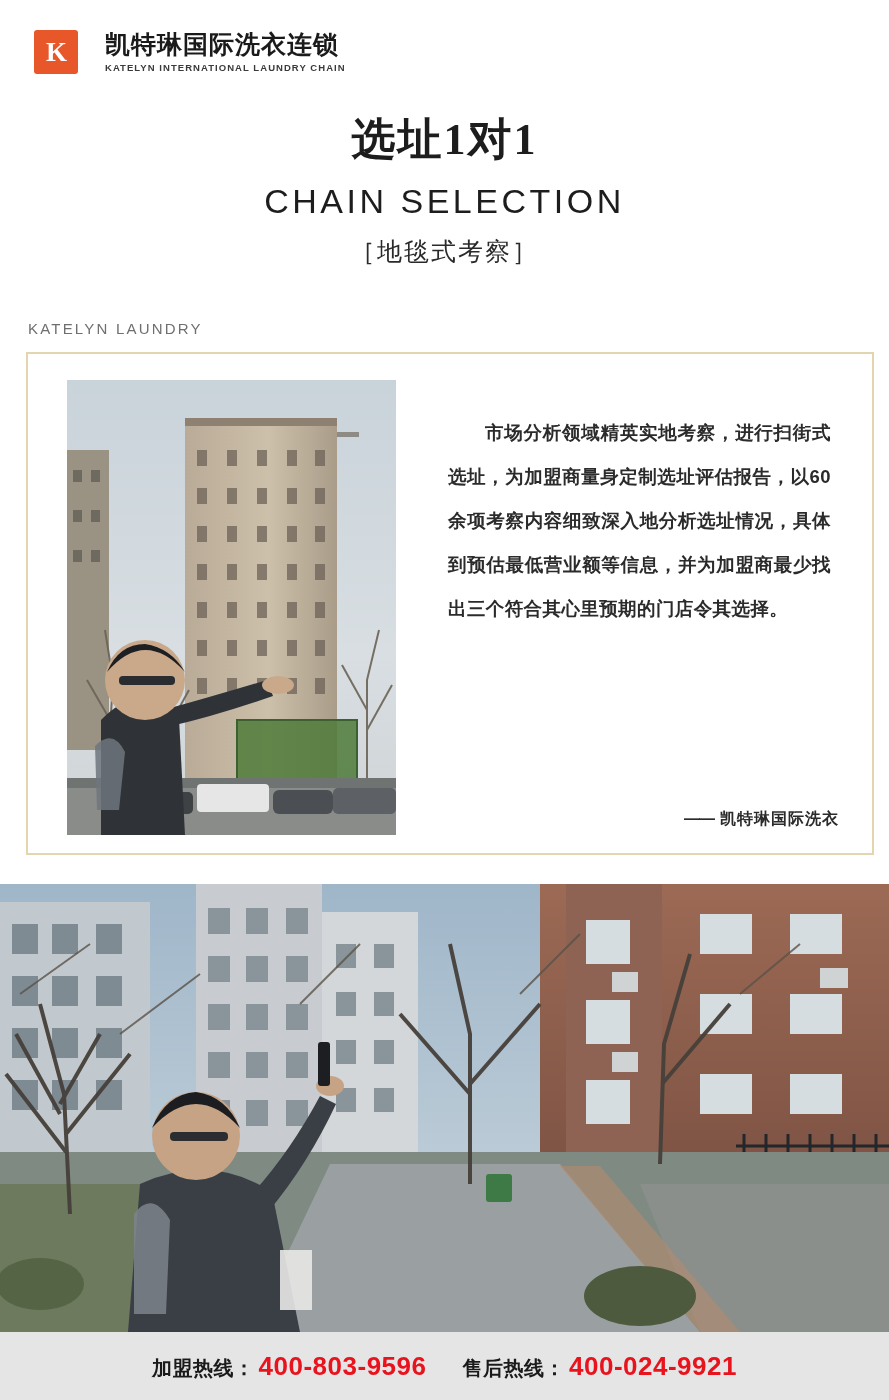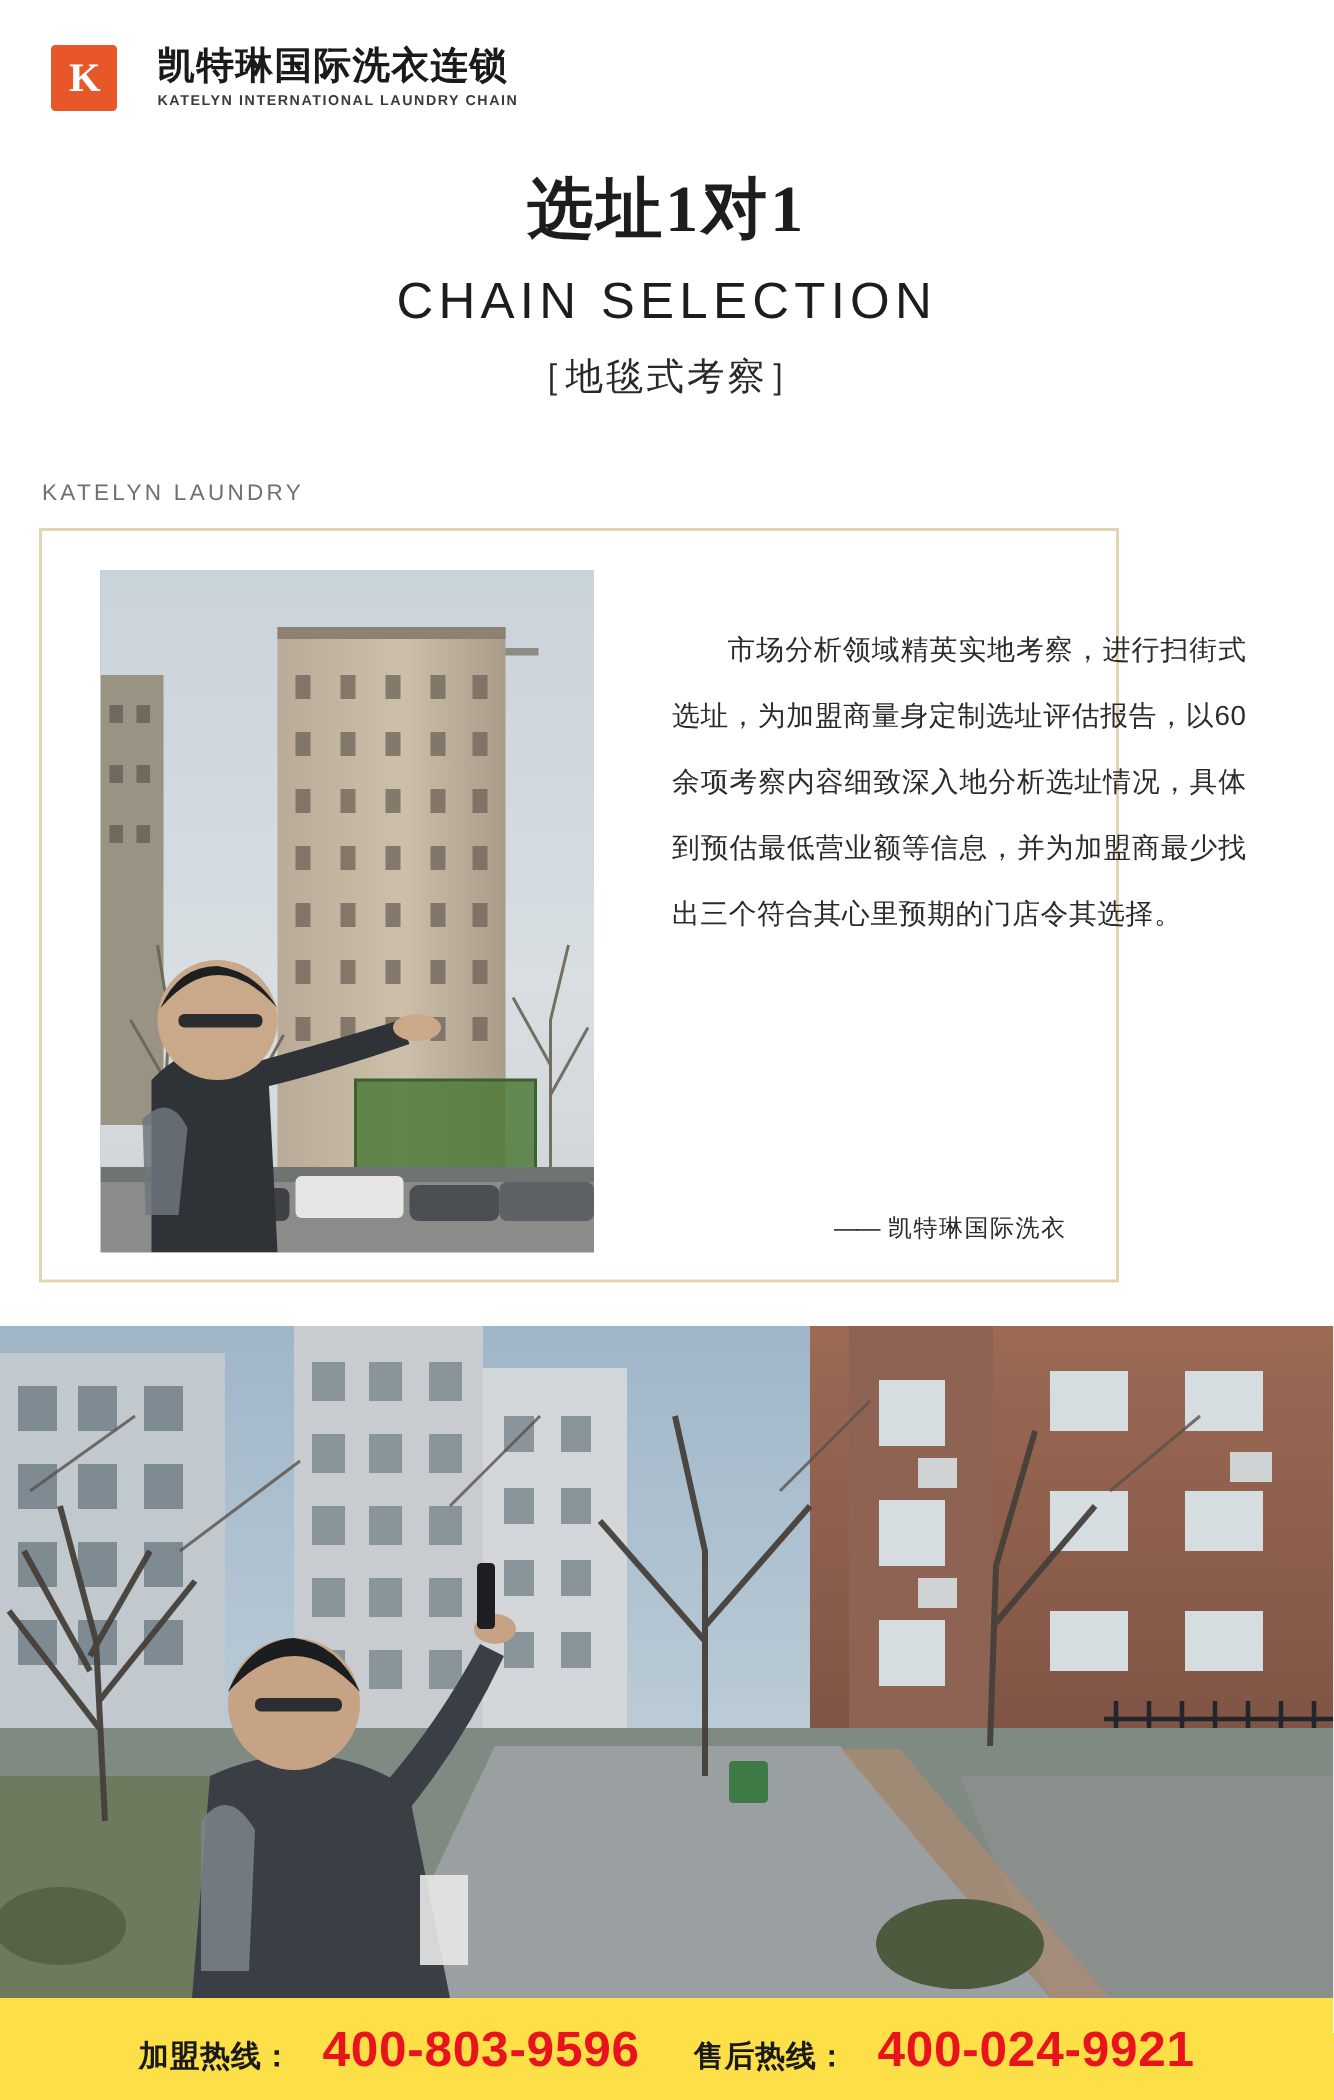--- a/index.html
+++ b/index.html
@@ -106,25 +106,26 @@
     font-size: 15px;
     color: #6f6f6f;
     letter-spacing: 2.2px;
   }
 
   
   .card {
     position: absolute;
     left: 26px;
     top: 352px;
-    width: 720px;
+    width: 848px;
     height: 503px;
     border: 2px solid #e2d5b0;
     box-sizing: border-box;
     background: #ffffff;
+    font-weight: bold;
   }
   .photo-main {
     position: absolute;
     left: 39px;
     top: 26px;
     width: 329px;
     height: 455px;
     overflow: hidden;
     background: #9aa3a8;
   }
@@ -175,39 +176,39 @@
   
   .footer {
     position: absolute;
     left: 0;
     top: 1332px;
     width: 889px;
     height: 68px;
     display: flex;
     align-items: center;
     justify-content: center;
-    background: #fde047;
+    background: #e5e5e5;
   }
   .footer-item {
     display: flex;
     align-items: baseline;
   }
   .footer-label {
     font-size: 20px;
     color: #1a1a1a;
     font-weight: bold;
     letter-spacing: 0.5px;
   }
   .footer-num {
-    font-size: 33px;
+    font-size: 26px;
     color: #e8131d;
     font-weight: bold;
     font-family: "Liberation Sans", sans-serif;
     letter-spacing: 0.5px;
-    margin-left: 20px;
+    margin-left: 4px;
   }
   .footer-gap { width: 36px; }
 </style>
 </head>
 <body>
 
 <div id="page">
 
   <div class="logo-block">
     <div class="logo-mark">

